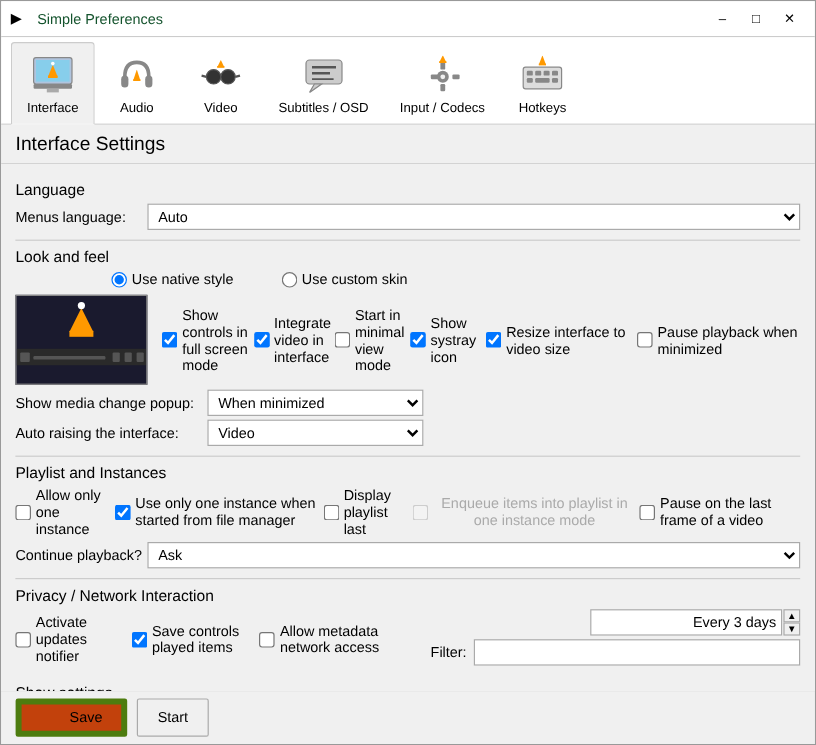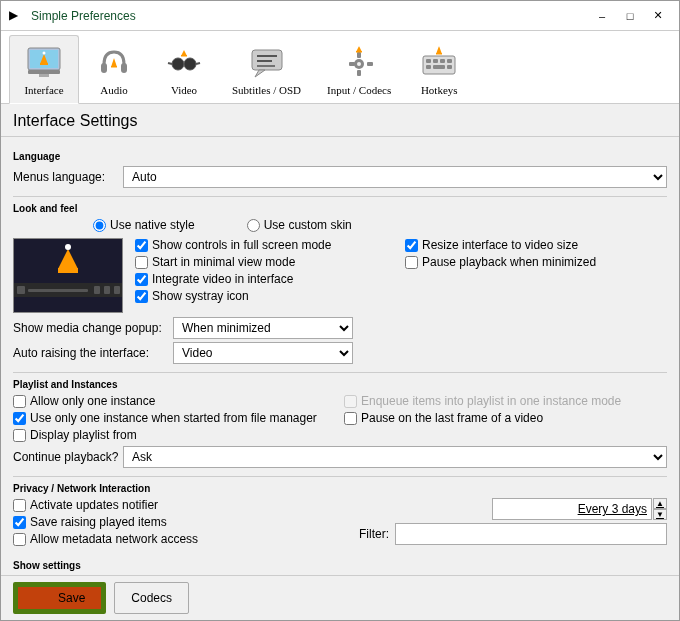--- a/index.html
+++ b/index.html
@@ -85,21 +85,20 @@
     }
     .toolbar-icon {
       width: 40px;
       height: 40px;
       margin-bottom: 2px;
     }
     .toolbar-label {
       font-size: 11px;
       text-align: center;
       color: #000;
-      font-family: Liberation Serif, serif;
     }
 
     .page-title {
       padding: 8px 12px 6px 12px;
       font-size: 16px;
       font-weight: normal;
       color: #000;
       border-bottom: 1px solid #ccc;
       background: #f0f0f0;
     }
@@ -108,22 +107,22 @@
       flex: 1;
       overflow-y: auto;
       padding: 8px 12px;
       background: #f0f0f0;
     }
 
     .section {
       margin-bottom: 8px;
     }
     .section-title {
-      font-size: 10px;
-      font-weight: bold;
+      font-size: 13px;
+      font-weight: normal;
       color: #000;
       margin-bottom: 4px;
       margin-top: 6px;
     }
     .section-divider {
       border: none;
       border-top: 1px solid #ccc;
       margin-bottom: 6px;
     }
 
@@ -146,34 +145,34 @@
       border: 1px solid #aaa;
       background: #fff;
       padding: 0 4px;
       font-size: 12px;
       cursor: pointer;
     }
 
     .radio-row {
       display: flex;
       align-items: center;
-      gap: 52px;
+      gap: 40px;
       margin-bottom: 6px;
       padding-left: 80px;
     }
     .radio-item {
       display: flex;
       align-items: center;
       gap: 4px;
       cursor: pointer;
     }
     .checkbox-col {
       flex: 1;
       display: flex;
-      flex-direction: column;
+      flex-direction: row;
       gap: 3px;
     }
     .checkbox-item {
       display: flex;
       align-items: center;
       gap: 4px;
       cursor: pointer;
     }
 
     .left-preview-row {
@@ -243,20 +242,21 @@
     }
 
     input[type="radio"], input[type="checkbox"] {
       width: 13px;
       height: 13px;
       cursor: pointer;
     }
 
     .disabled-text {
       color: #aaa;
+      text-align: center;
     }
 
     .filter-row {
       display: flex;
       align-items: center;
       margin-bottom: 3px;
     }
     .filter-label {
       min-width: 45px;
       text-align: right;
@@ -429,26 +429,26 @@
           </svg>
         </div>
 
         <div style="flex:1; display:flex; gap:8px;">
           <div class="checkbox-col">
             <label class="checkbox-item">
               <input type="checkbox" checked="" style="">
               <span>Show controls in full screen mode</span>
             </label>
             <label class="checkbox-item">
+              <input type="checkbox" checked="" style="">
+              <span>Integrate video in interface</span>
+            </label>
+            <label class="checkbox-item">
               <input type="checkbox" style="">
               <span>Start in minimal view mode</span>
-            </label>
-            <label class="checkbox-item">
-              <input type="checkbox" checked="" style="">
-              <span>Integrate video in interface</span>
             </label>
             <label class="checkbox-item">
               <input type="checkbox" checked="" style="">
               <span>Show systray icon</span>
             </label>
           </div>
           <div class="checkbox-col">
             <label class="checkbox-item">
               <input type="checkbox" checked="" style="">
               <span>Resize interface to video size</span>
@@ -489,21 +489,21 @@
           <label class="checkbox-item">
             <input type="checkbox" style="">
             <span>Allow only one instance</span>
           </label>
           <label class="checkbox-item">
             <input type="checkbox" checked="" style="">
             <span>Use only one instance when started from file manager</span>
           </label>
           <label class="checkbox-item">
             <input type="checkbox" style="">
-            <span>Display playlist from</span>
+            <span>Display playlist last</span>
           </label>
         </div>
         <div class="checkbox-col">
           <label class="checkbox-item">
             <input type="checkbox" disabled="" style="">
             <span class="disabled-text">Enqueue items into playlist in one instance mode</span>
           </label>
           <label class="checkbox-item">
             <input type="checkbox" style="">
             <span>Pause on the last frame of a video</span>
@@ -529,29 +529,29 @@
       <div class="section-title">Privacy / Network Interaction</div>
 
       <div style="display:flex; gap:8px;">
         <div class="checkbox-col">
           <label class="checkbox-item">
             <input type="checkbox" style="">
             <span>Activate updates notifier</span>
           </label>
           <label class="checkbox-item">
             <input type="checkbox" checked="" style="">
-            <span>Save raising played items</span>
+            <span>Save controls played items</span>
           </label>
           <label class="checkbox-item">
             <input type="checkbox" style="">
             <span>Allow metadata network access</span>
           </label>
         </div>
         <div style="flex:1; display:flex; flex-direction:column; gap:3px;">
-          <div style="display:flex; justify-content:flex-end; align-items:center;text-decoration:underline;">
+          <div style="display:flex; justify-content:flex-end; align-items:center;">
             <input type="text" value="Every 3 days" style="width: 160px; height: 22px; border: 1px solid rgb(170, 170, 170); padding: 0px 4px; font-size: 12px; text-align: right;">
             <div style="display:flex; flex-direction:column; margin-left:1px;">
               <button style="width:14px; height:11px; border:1px solid #aaa; background:#f0f0f0; cursor:pointer; font-size:8px; line-height:1; padding:0;">▲</button>
               <button style="width:14px; height:11px; border:1px solid #aaa; background:#f0f0f0; cursor:pointer; font-size:8px; line-height:1; padding:0;">▼</button>
             </div>
           </div>
           <div class="filter-row">
             <span class="filter-label">Filter:</span>
             <input type="text" class="filter-input" style="">
           </div>
@@ -559,16 +559,16 @@
       </div>
     </div>
 
     <div class="section-title" style="margin-top:12px;">Show settings</div>
 
   </div>
 
   <div class="footer">
     <div class="footer-right">
       <button class="btn primary">Save</button>
-      <button class="btn">Codecs</button>
+      <button class="btn">Start</button>
     </div>
   </div>
 </div>
 
 </body></html>

